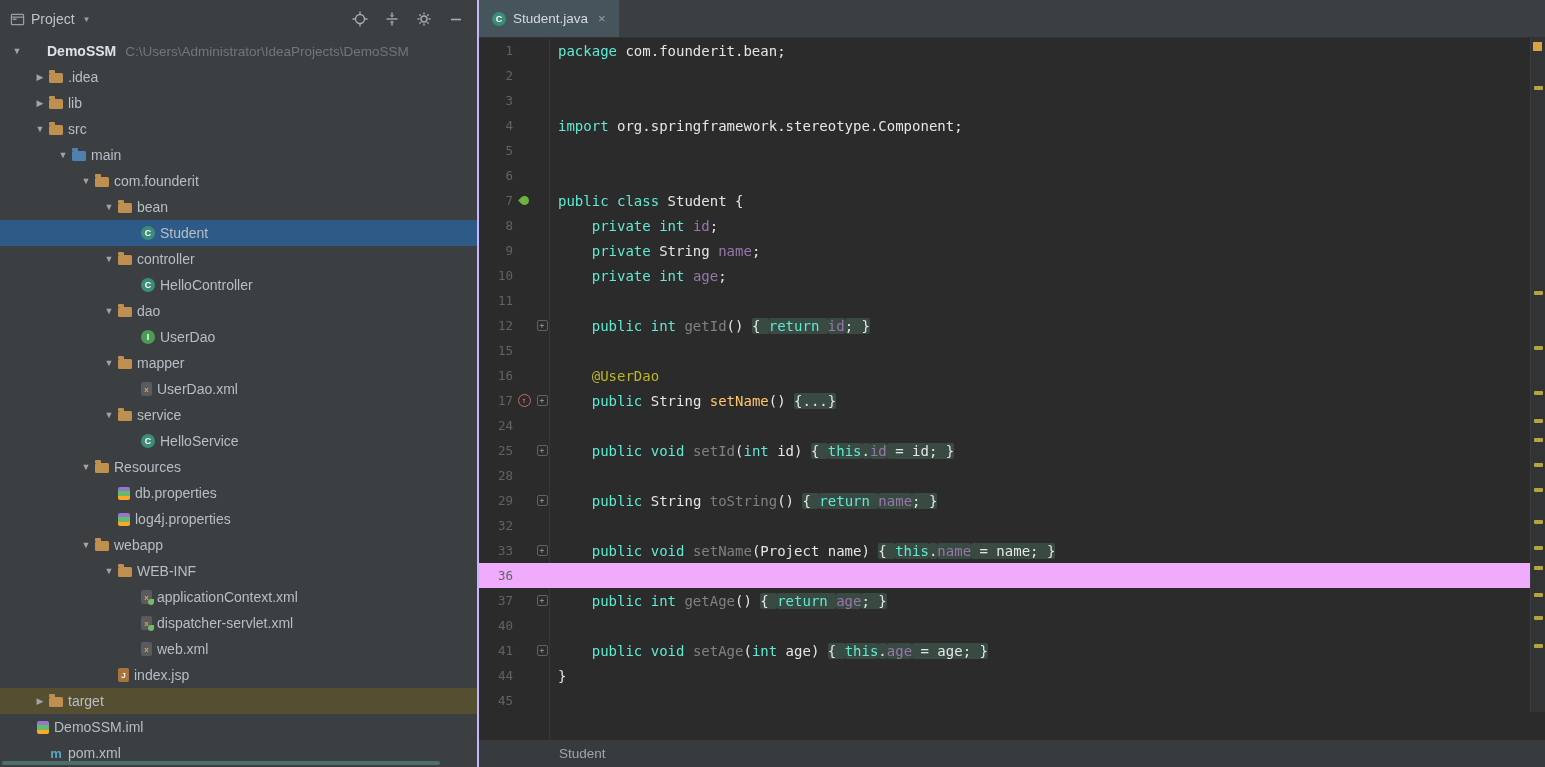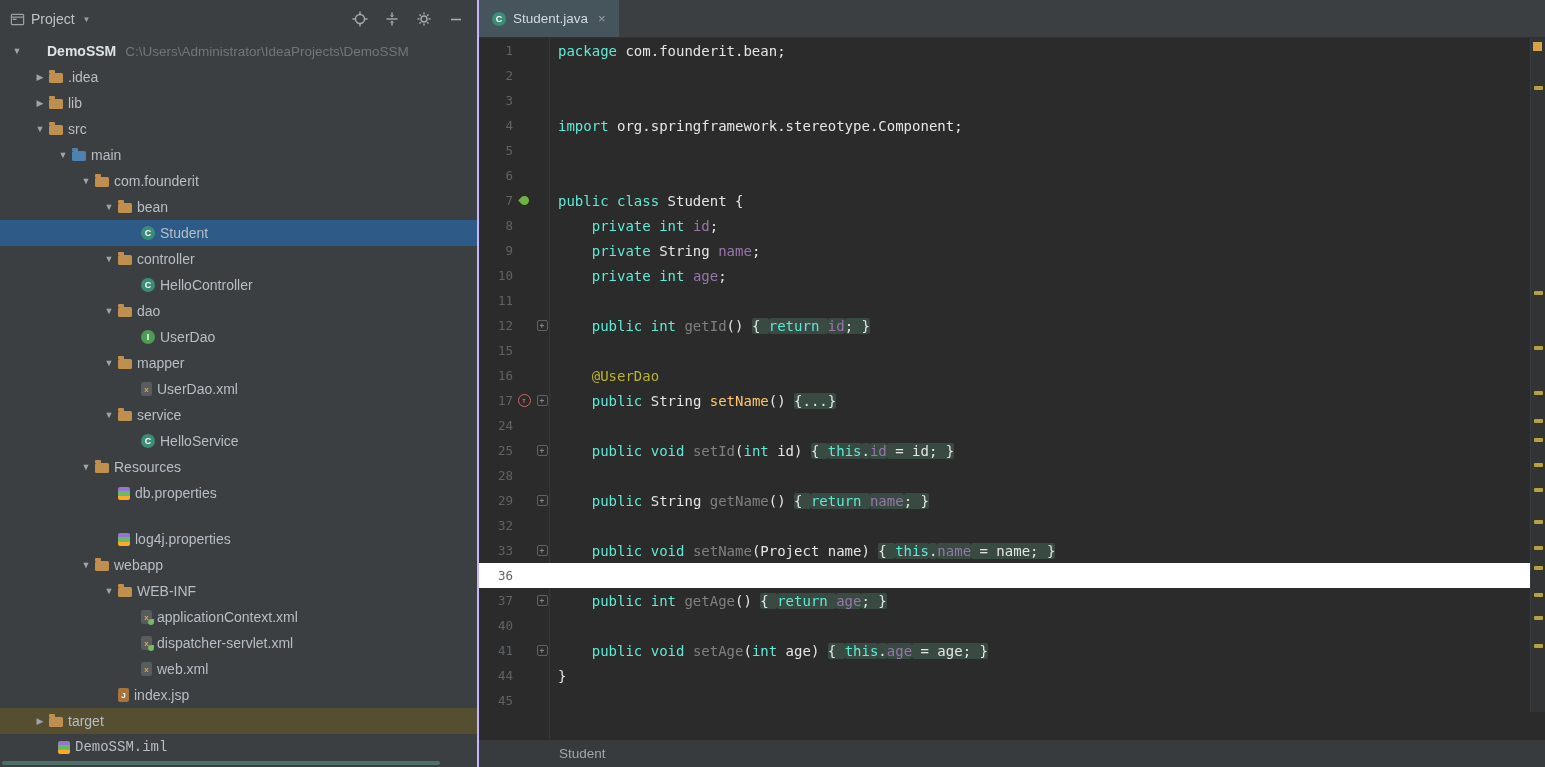--- a/index.html
+++ b/index.html
@@ -38,21 +38,21 @@
 
   
   .editor-col{flex:1;display:flex;flex-direction:column;background:#2b2b2b;position:relative;overflow:hidden;}
   .tabbar{height:37px;flex:none;background:#3c3f41;display:flex;align-items:stretch;border-bottom:1px solid #323232;}
   .tab{display:flex;align-items:center;gap:7px;padding:0 13px;background:#46545b;color:#d3dae0;font-size:13.5px;}
   .tab-close{color:#9aa0a4;font-size:13px;margin-left:3px;}
 
   .editor-body{flex:1;position:relative;overflow:hidden;}
   .gutter-line{position:absolute;left:70px;top:0;bottom:0;width:1px;background:#35383b;}
   .code-row{height:25px;display:flex;align-items:center;font:14px "DejaVu Sans Mono",monospace;position:relative;}
-  .code-row.caret{background:#ffffff;}
+  .code-row.caret{background:#f0abfc;}
   .ln{width:34px;flex:none;text-align:right;color:#606366;font-size:12.5px;}
   .gslot{width:22px;flex:none;display:flex;align-items:center;justify-content:center;}
   .fslot{width:14px;flex:none;display:flex;align-items:center;justify-content:center;}
   .cline{flex:1;white-space:pre;padding-left:9px;overflow:hidden;}
   .c-k{color:#5eead4;}
   .c-p{color:#e5e5e5;}
   .c-a{color:#bbb529;}
   .c-f{color:#9876aa;}
   .c-m{color:#ffc66b;}
   .c-g{color:#808080;}
@@ -201,21 +201,21 @@
         <div class="tree-row" style="padding-left: 77px;">
           <span class="chev">▼</span>
           <span class="ic-folder"></span>
           <span class="lbl">Resources</span>
         </div>
         <div class="tree-row" style="padding-left: 100px;">
           <span class="chev"></span>
           <span class="ic-props"></span>
           <span class="lbl">db.properties</span>
         </div>
-        <div class="tree-row" style="padding-left: 100px; margin-top: 20px;">
+        <div class="tree-row" style="padding-left: 100px;">
           <span class="chev"></span>
           <span class="ic-props"></span>
           <span class="lbl">log4j.properties</span>
         </div>
         <div class="tree-row" style="padding-left: 77px;">
           <span class="chev">▼</span>
           <span class="ic-folder"></span>
           <span class="lbl">webapp</span>
         </div>
         <div class="tree-row" style="padding-left: 100px;">
@@ -241,21 +241,21 @@
         <div class="tree-row" style="padding-left: 100px;">
           <span class="chev"></span>
           <span class="ic-file jsp">J</span>
           <span class="lbl">index.jsp</span>
         </div>
         <div class="tree-row highlight" style="padding-left: 31px;">
           <span class="chev">▶</span>
           <span class="ic-folder"></span>
           <span class="lbl">target</span>
         </div>
-        <div class="tree-row" style="padding-left: 40px; font-family: Liberation Mono, monospace;">
+        <div class="tree-row" style="padding-left: 19px;">
           <span class="chev"></span>
           <span class="ic-props"></span>
           <span class="lbl">DemoSSM.iml</span>
         </div>
         <div class="tree-row" style="padding-left: 31px;">
           <span class="chev"></span>
           <span class="ic-maven">m</span>
           <span class="lbl">pom.xml</span>
         </div>
       </div>
@@ -389,21 +389,21 @@
             <span class="gslot"></span>
             <span class="fslot"></span>
             <span class="cline"></span>
           </div>
           <div class="code-row">
             <span class="ln">29</span>
             <span class="gslot"></span>
             <span class="fslot">
               <span class="fmark">+</span>
             </span>
-            <span class="cline"><span class="c-p">    </span><span class="c-k">public </span><span class="c-p">String </span><span class="c-g">getName</span><span class="c-p">() </span><span class="c-p folded">{ </span><span class="c-k folded">return </span><span class="c-f folded">name</span><span class="c-p folded">; }</span></span>
+            <span class="cline"><span class="c-p">    </span><span class="c-k">public </span><span class="c-p">String </span><span class="c-g">toString</span><span class="c-p">() </span><span class="c-p folded">{ </span><span class="c-k folded">return </span><span class="c-f folded">name</span><span class="c-p folded">; }</span></span>
           </div>
           <div class="code-row">
             <span class="ln">32</span>
             <span class="gslot"></span>
             <span class="fslot"></span>
             <span class="cline"></span>
           </div>
           <div class="code-row">
             <span class="ln">33</span>
             <span class="gslot"></span>

